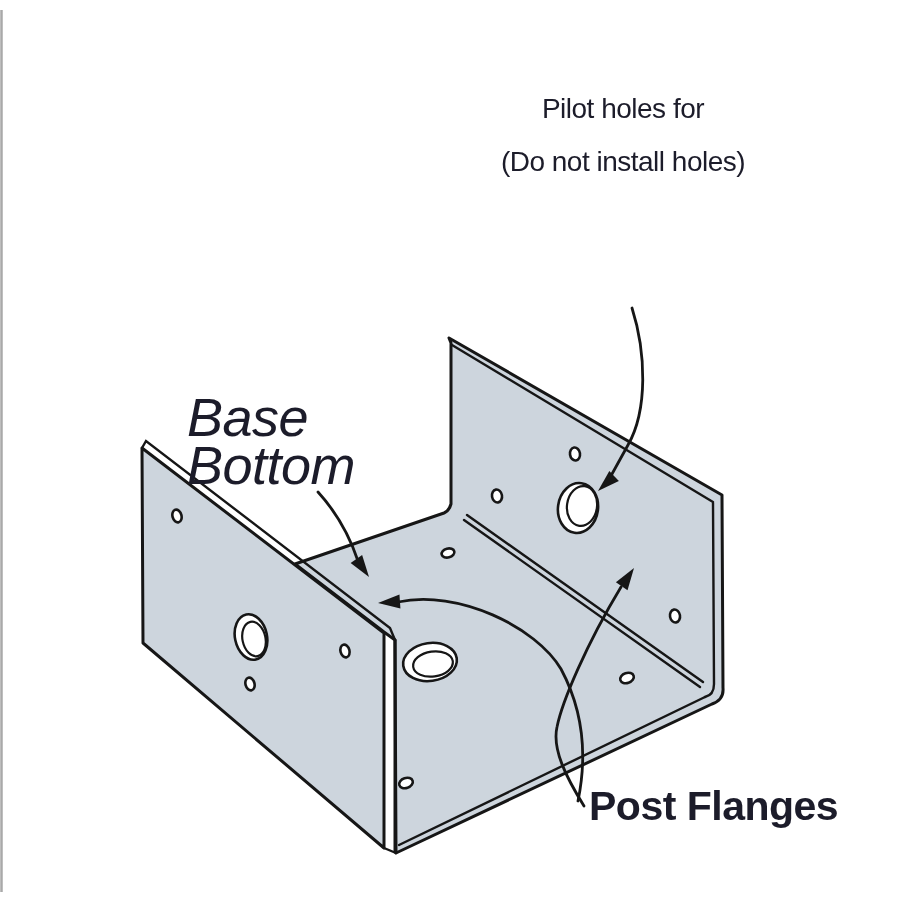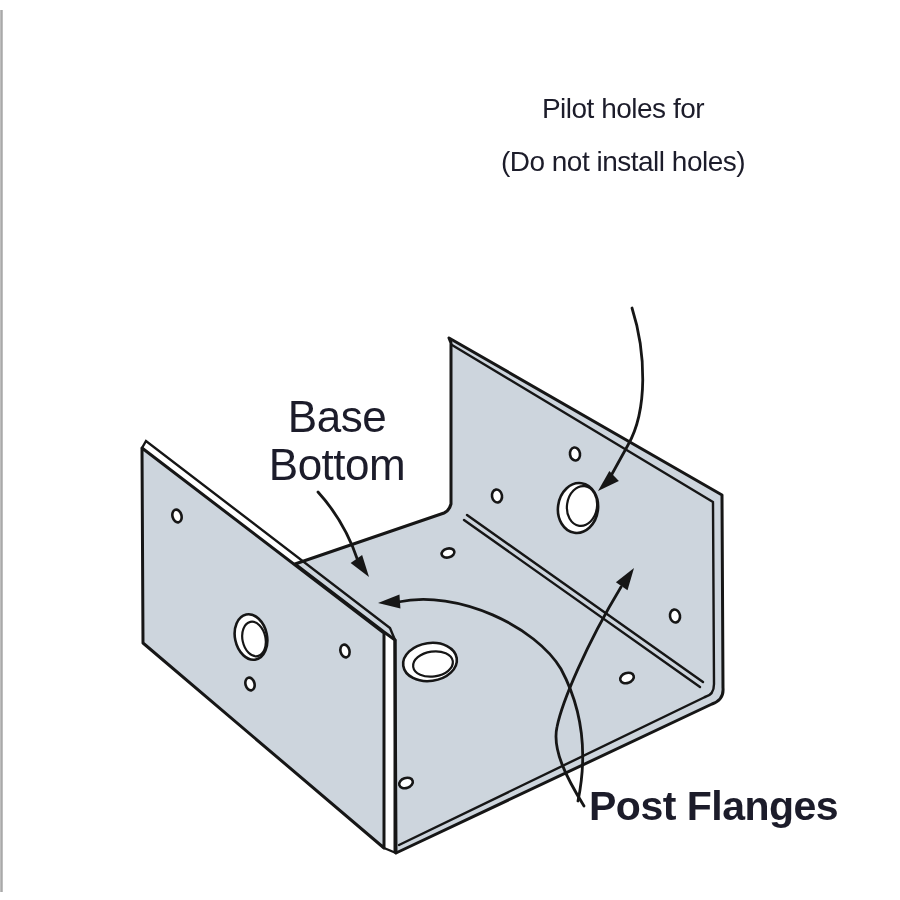--- a/index.html
+++ b/index.html
@@ -6,21 +6,21 @@
   .stage{
     position:relative;width:900px;height:900px;background:#ffffff;overflow:hidden;
     font-family:"Liberation Sans", sans-serif;
   }
   .stage svg{position:absolute;left:0;top:0;}
   .lbl{
     position:absolute;color:#1c1c2a;font-weight:400;
     -webkit-font-smoothing:antialiased;
   }
   .lbl-pilot{left:343px;top:82px;width:560px;text-align:center;font-size:28px;line-height:53px;letter-spacing:-0.5px;}
-  .lbl-base{left:187px;top:393px;width:300px;text-align:center;font-size:44px;line-height:48px;letter-spacing:-0.5px;}
+  .lbl-base{left:187px;top:393px;width:300px;text-align:left;font-size:54px;line-height:48px;letter-spacing:-0.5px;font-style:italic;}
   .lbl-post{left:589px;top:783px;font-size:41px;line-height:46px;letter-spacing:-0.5px;white-space:nowrap;font-weight:bold;}
   .metal{fill:#cdd5dd;stroke:#161616;stroke-width:3;stroke-linejoin:round;}
   .edge{fill:none;stroke:#161616;stroke-width:2.4;stroke-linecap:round;}
   .edge3{fill:none;stroke:#161616;stroke-width:3;stroke-linecap:round;}
   .hole{fill:#ffffff;stroke:#161616;stroke-width:2.6;}
   .holeInner{fill:#ffffff;stroke:#161616;stroke-width:2.2;}
   .leader{fill:none;stroke:#161616;stroke-width:2.8;stroke-linecap:round;}
   .ah{fill:#161616;stroke:none;}
   .pageline{stroke:#a9a9a9;stroke-width:2.5;}
 </style>

